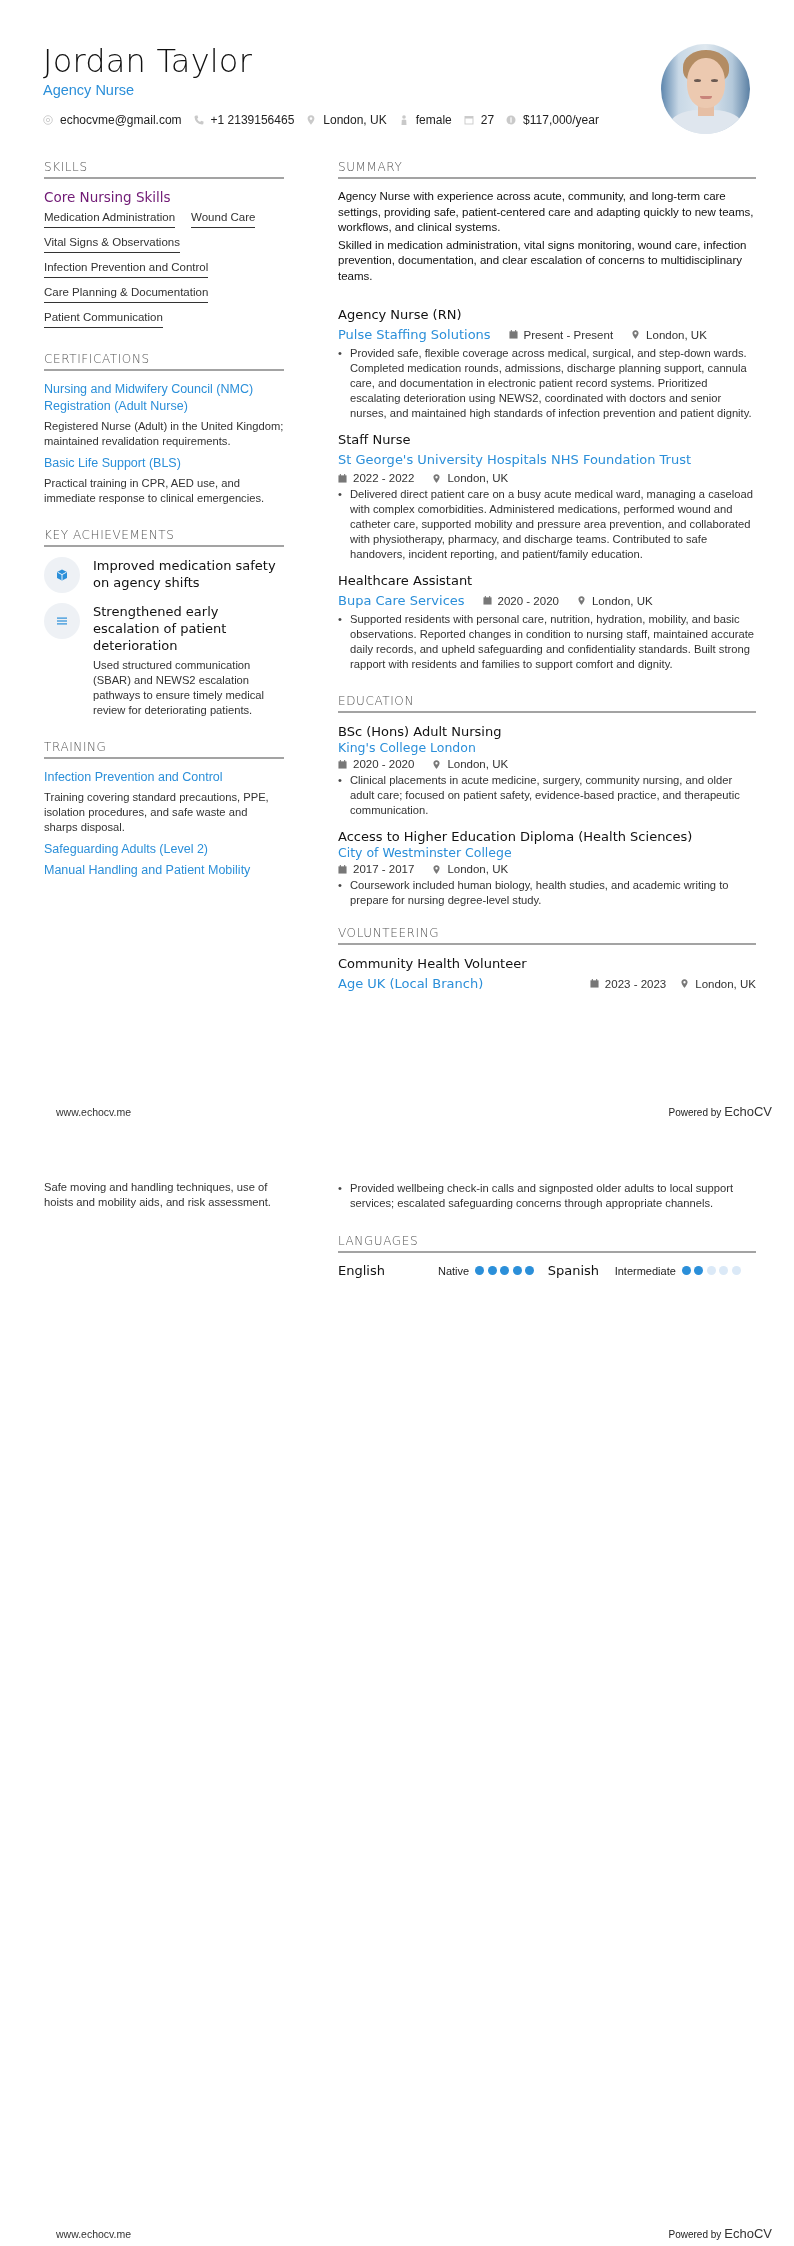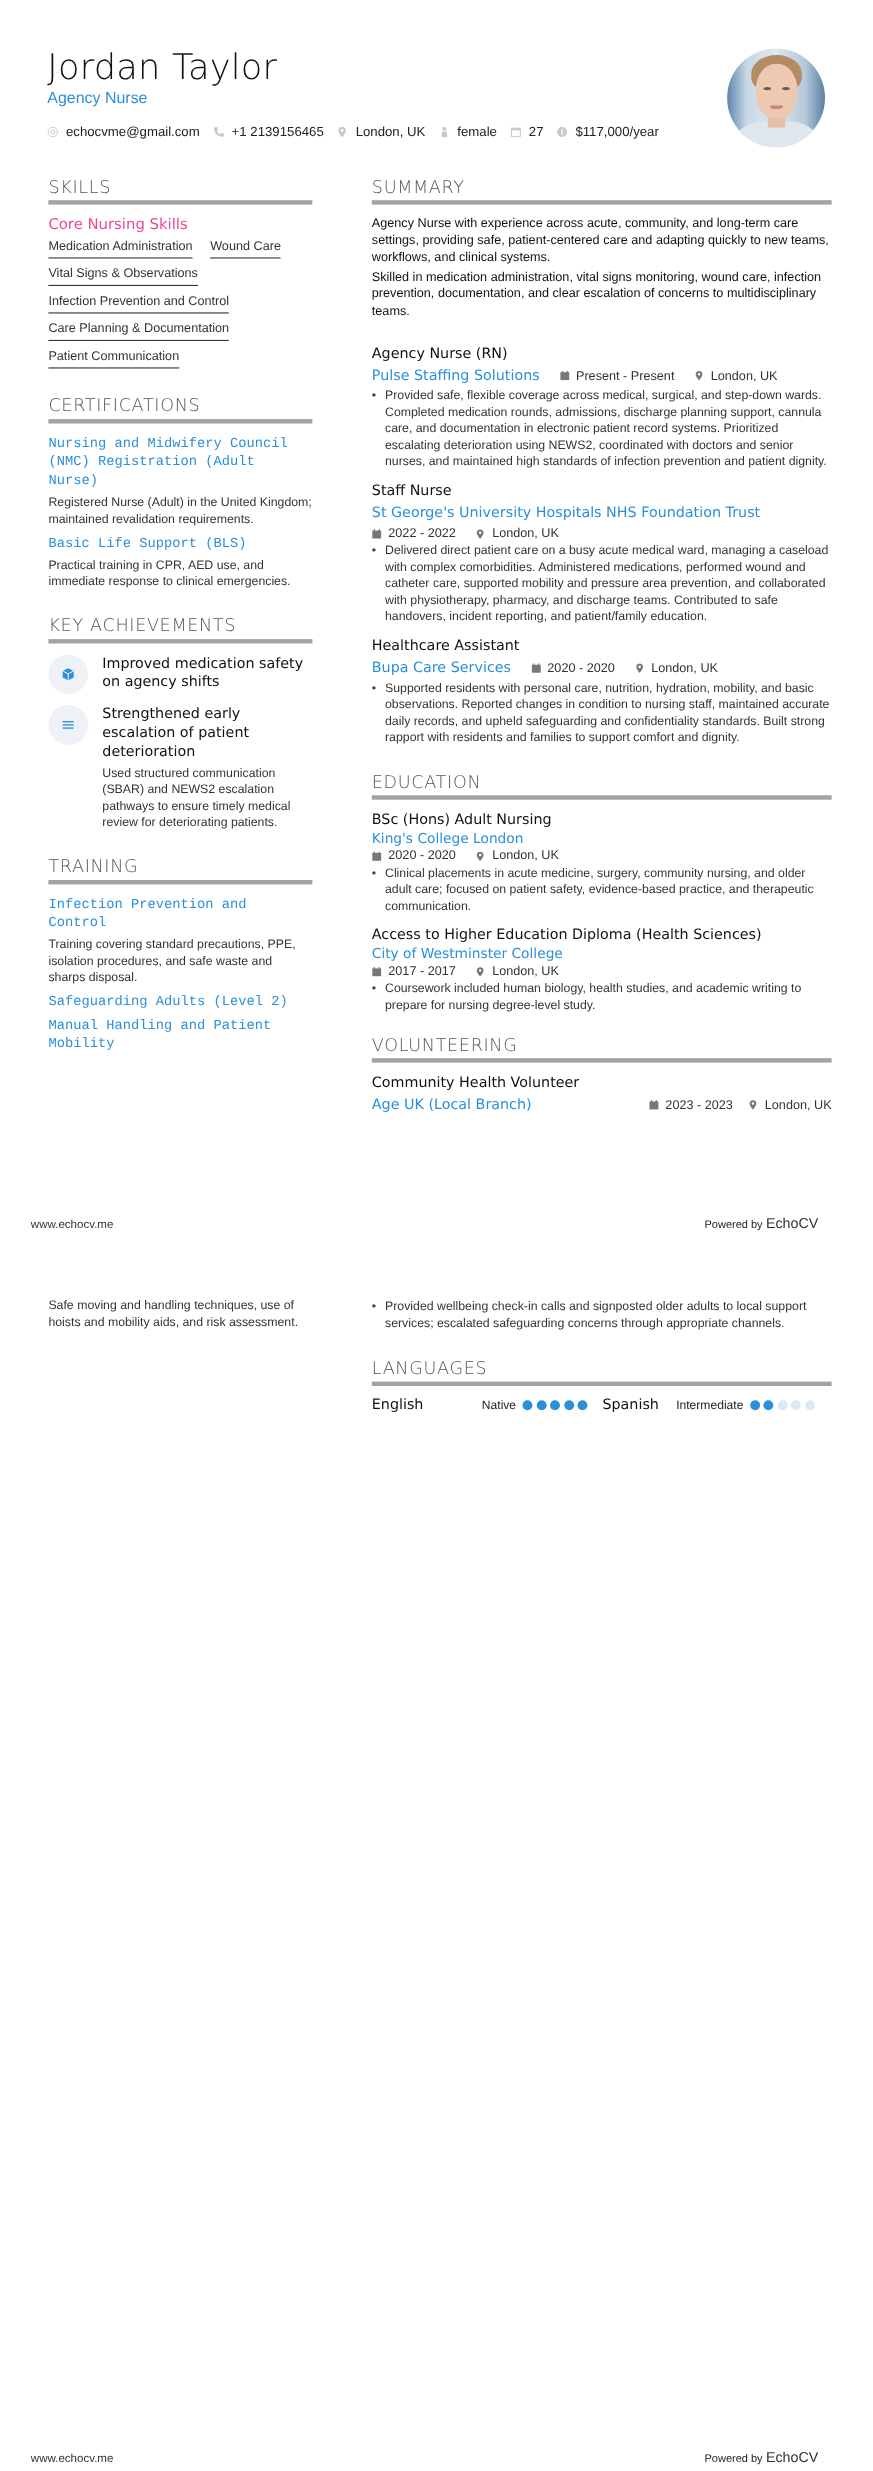--- a/index.html
+++ b/index.html
@@ -29,31 +29,31 @@
   .avatar .eye { position: absolute; top: 35px; width: 7px; height: 3px; border-radius: 50%; background: #6b5a52; }
   .avatar .mouth { position: absolute; left: 39px; top: 52px; width: 12px; height: 3px; border-radius: 0 0 6px 6px; background: #c8847a; }
   .avatar .shoulders { position: absolute; left: 8px; top: 66px; width: 74px; height: 40px; border-radius: 40% 40% 0 0; background: #dfe6ee; }
   .avatar .neck { position: absolute; left: 37px; top: 58px; width: 16px; height: 14px; background: #e6bfa5; }
 
   
   .col-left { position: absolute; left: 44px; top: 160px; width: 240px; }
   .col-right { position: absolute; left: 338px; top: 160px; width: 418px; }
   .section { margin-bottom: 18px; }
   .sec-title {
-    font-family: "DejaVu Sans", sans-serif; font-size: 16px; color: #555; letter-spacing: 0.6px;
-    padding-bottom: 3px; border-bottom: 4px solid #a3a3a3; margin-bottom: 10px; text-transform: uppercase;
+    font-family: "DejaVu Sans", sans-serif; font-size: 12px; color: #555; letter-spacing: 0.6px;
+    padding-bottom: 3px; border-bottom: 2px solid #a3a3a3; margin-bottom: 10px; text-transform: uppercase;
     font-weight: 300;
   }
-  .subhead { font-family: "DejaVu Sans", sans-serif; font-size: 13.5px; color: #ec4899; line-height: 17px; }
+  .subhead { font-family: "DejaVu Sans", sans-serif; font-size: 13.5px; color: #701a75; line-height: 17px; }
   .skills-wrap { display: flex; flex-wrap: wrap; margin-top: 3px; }
   .skill-tag {
     font-family: "Liberation Sans", sans-serif; font-size: 11.5px; color: #333;
     padding: 2px 0 4px; border-bottom: 1px solid #333; margin-right: 16px; margin-bottom: 6px; white-space: nowrap;
   }
-  .item-title-blue { font-family: Liberation Mono, monospace; font-size: 12.5px; color: #2b8fd9; line-height: 17px; margin-bottom: 4px; }
+  .item-title-blue { font-family: Liberation Sans, sans-serif; font-size: 12.5px; color: #2b8fd9; line-height: 17px; margin-bottom: 4px; }
   .desc { font-family: "Liberation Sans", sans-serif; font-size: 11.2px; color: #333; line-height: 15px; margin-bottom: 6px; }
 
   .ach { display: flex; margin-bottom: 8px; }
   .ach-icon {
     width: 36px; height: 36px; border-radius: 50%; background: #eef1f5; flex: 0 0 36px; margin-right: 13px;
     display: flex; align-items: center; justify-content: center;
   }
   .ach-icon svg { width: 12px; height: 12px; }
   .ach-title { font-family: "DejaVu Sans", sans-serif; font-size: 13px; color: #111; line-height: 17px; margin-bottom: 4px; }
   .ach-desc { font-family: "Liberation Sans", sans-serif; font-size: 11.2px; color: #333; line-height: 15px; }
@@ -71,21 +71,21 @@
   .bullets li { position: relative; padding-left: 12px; font-family: "Liberation Sans", sans-serif; font-size: 11.2px; color: #333; line-height: 15px; }
   .bullets li::before { content: "•"; position: absolute; left: 0; top: 0; color: #444; }
 
   .edu-title { font-family: "DejaVu Sans", sans-serif; font-size: 13px; color: #111; line-height: 17px; }
   .edu-school { font-family: "DejaVu Sans", sans-serif; font-size: 12.5px; color: #2b8fd9; line-height: 16px; }
 
   .vol-line { display: flex; align-items: center; justify-content: space-between; margin-top: 3px; }
   .vol-line .metas { display: flex; }
   .vol-line .meta { margin-right: 0; margin-left: 14px; }
 
-  .footer { position: absolute; left: 28px; width: 716px; display: flex; justify-content: space-between; align-items: baseline; font-family: "Liberation Sans", sans-serif; }
+  .footer { position: absolute; left: 56px; width: 716px; display: flex; justify-content: space-between; align-items: baseline; font-family: "Liberation Sans", sans-serif; }
   .footer .url { font-size: 10.5px; color: #333; }
   .footer .powered { font-size: 10px; color: #222; }
   .footer .brand { font-size: 13px; color: #333; margin-left: 3px; }
 
   
   .p2-left { position: absolute; left: 44px; top: 1180px; width: 240px; }
   .p2-right { position: absolute; left: 338px; top: 1178px; width: 418px; }
   .lang-sec { position: absolute; left: 338px; top: 1234px; width: 418px; }
   .lang-row { display: flex; align-items: center; }
   .lang-name { font-family: "DejaVu Sans", sans-serif; font-size: 13px; color: #111; }

